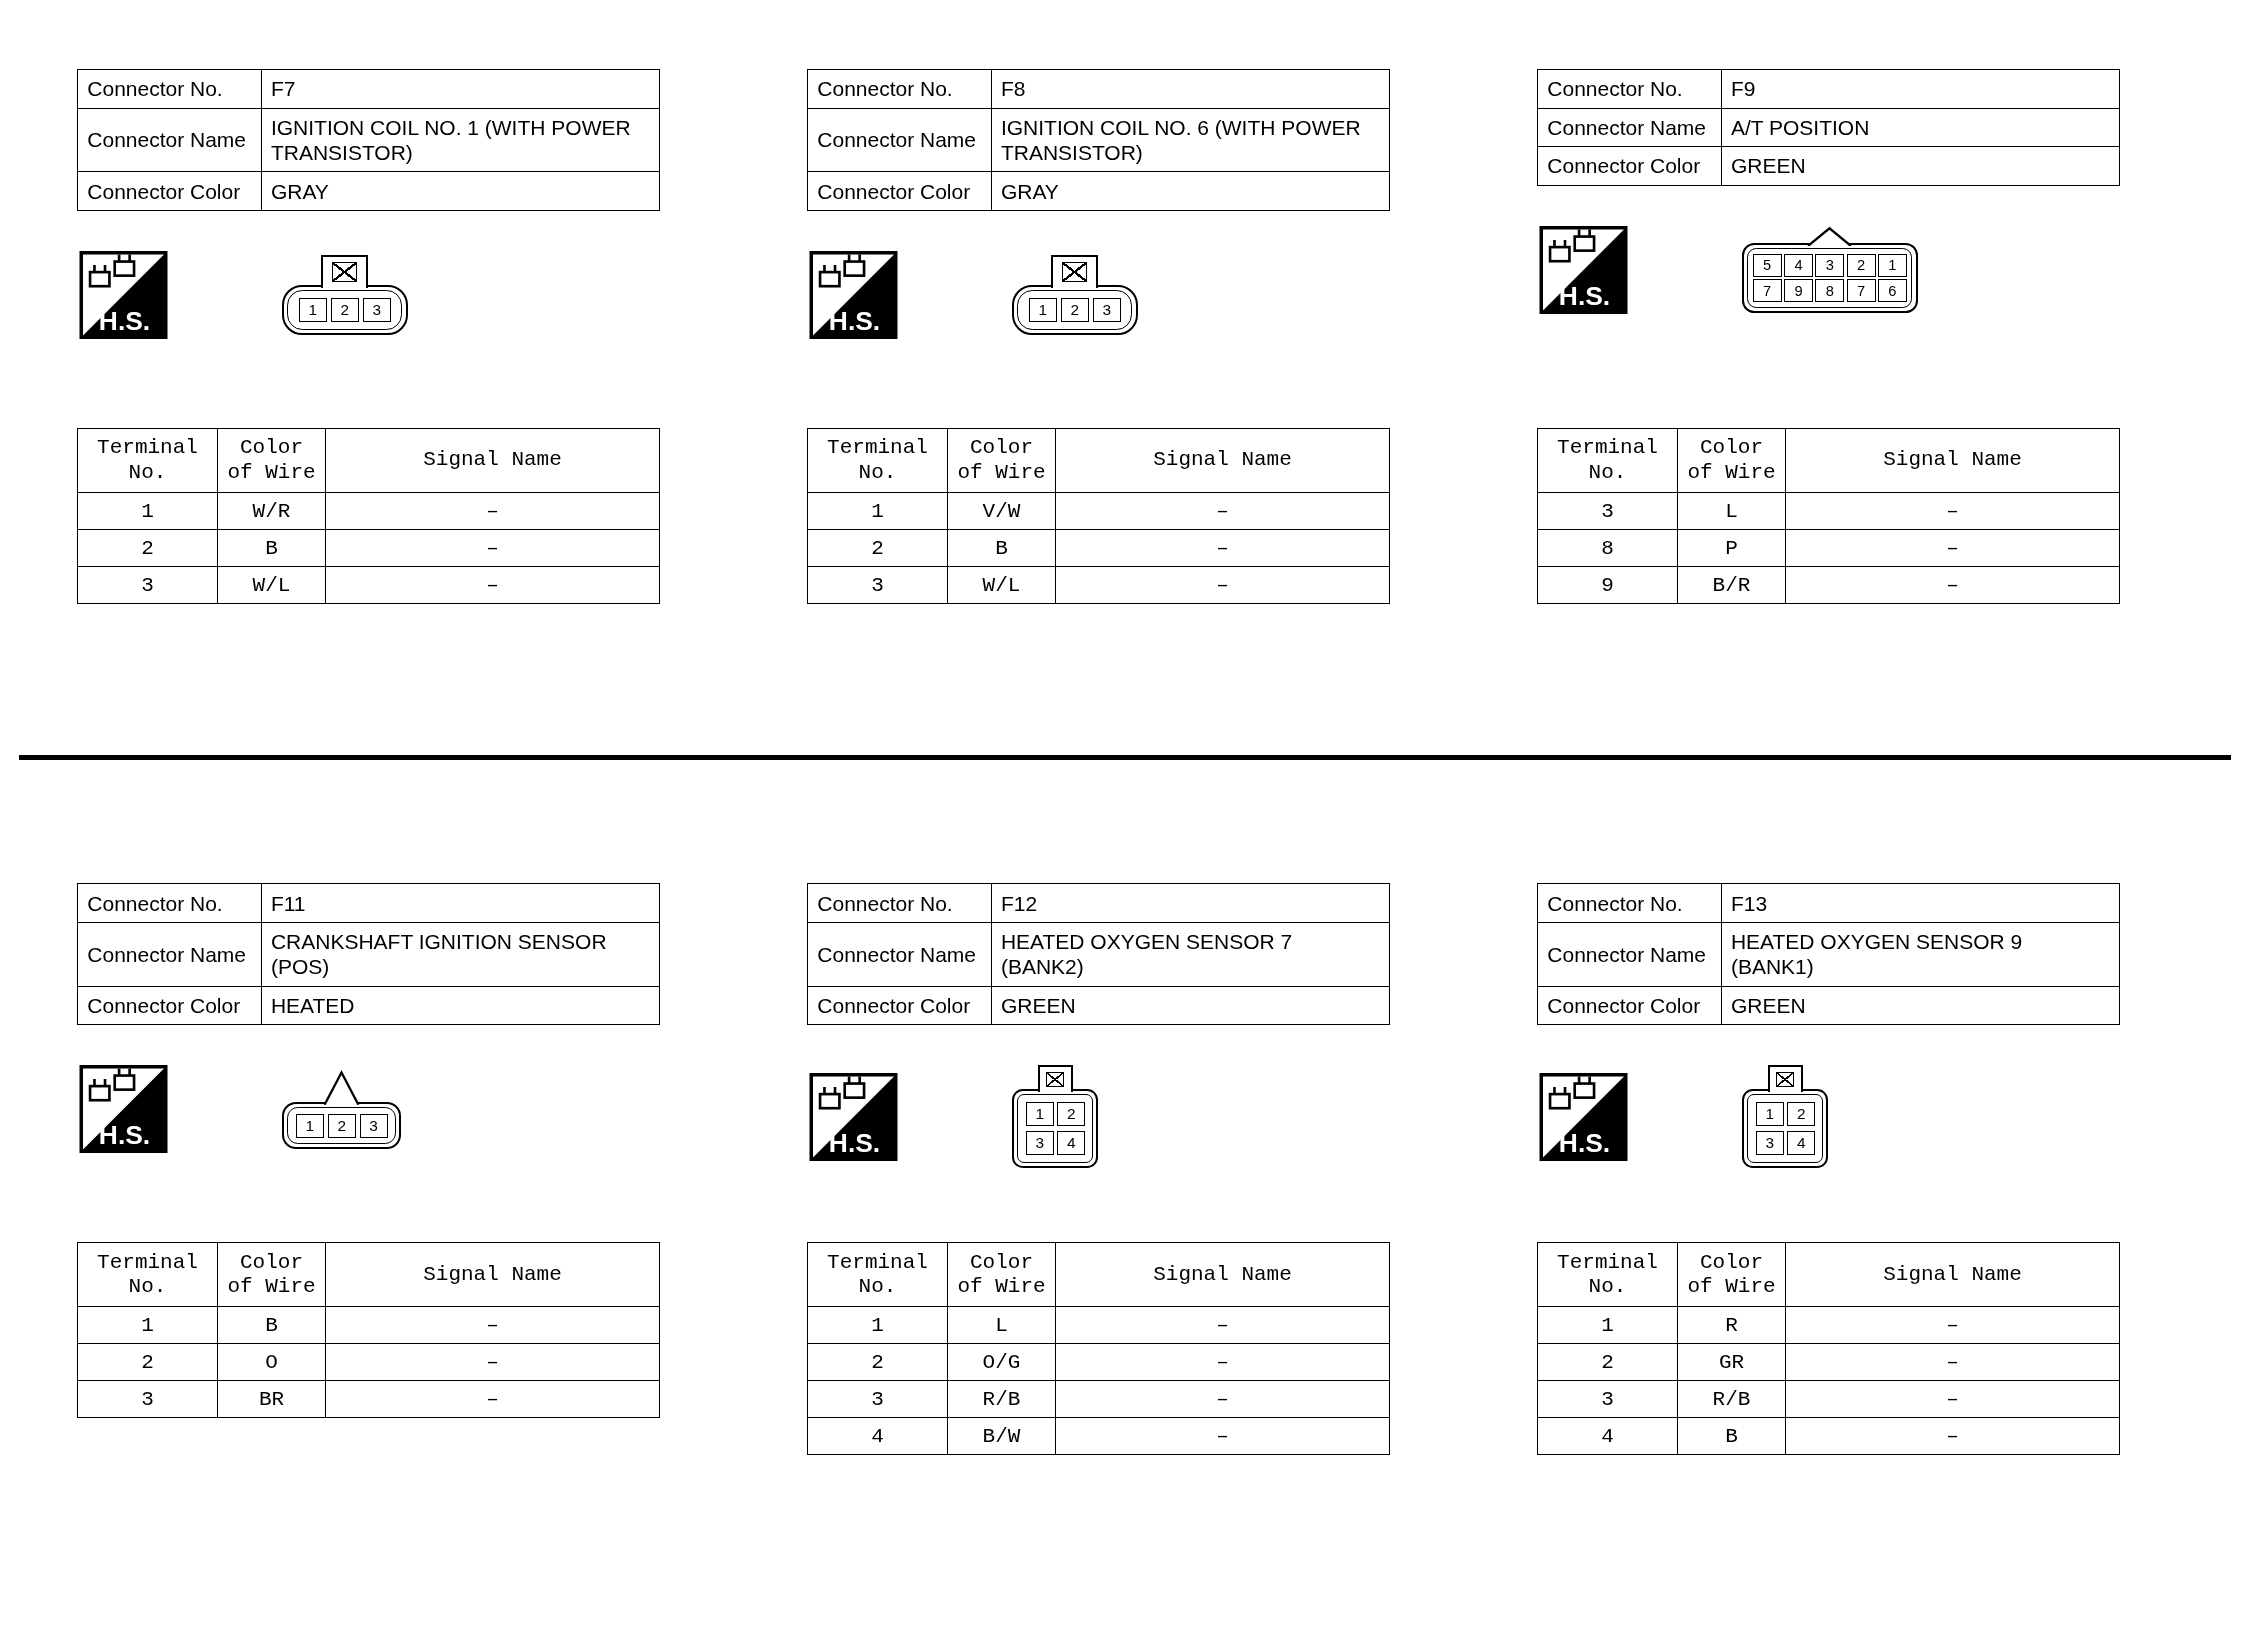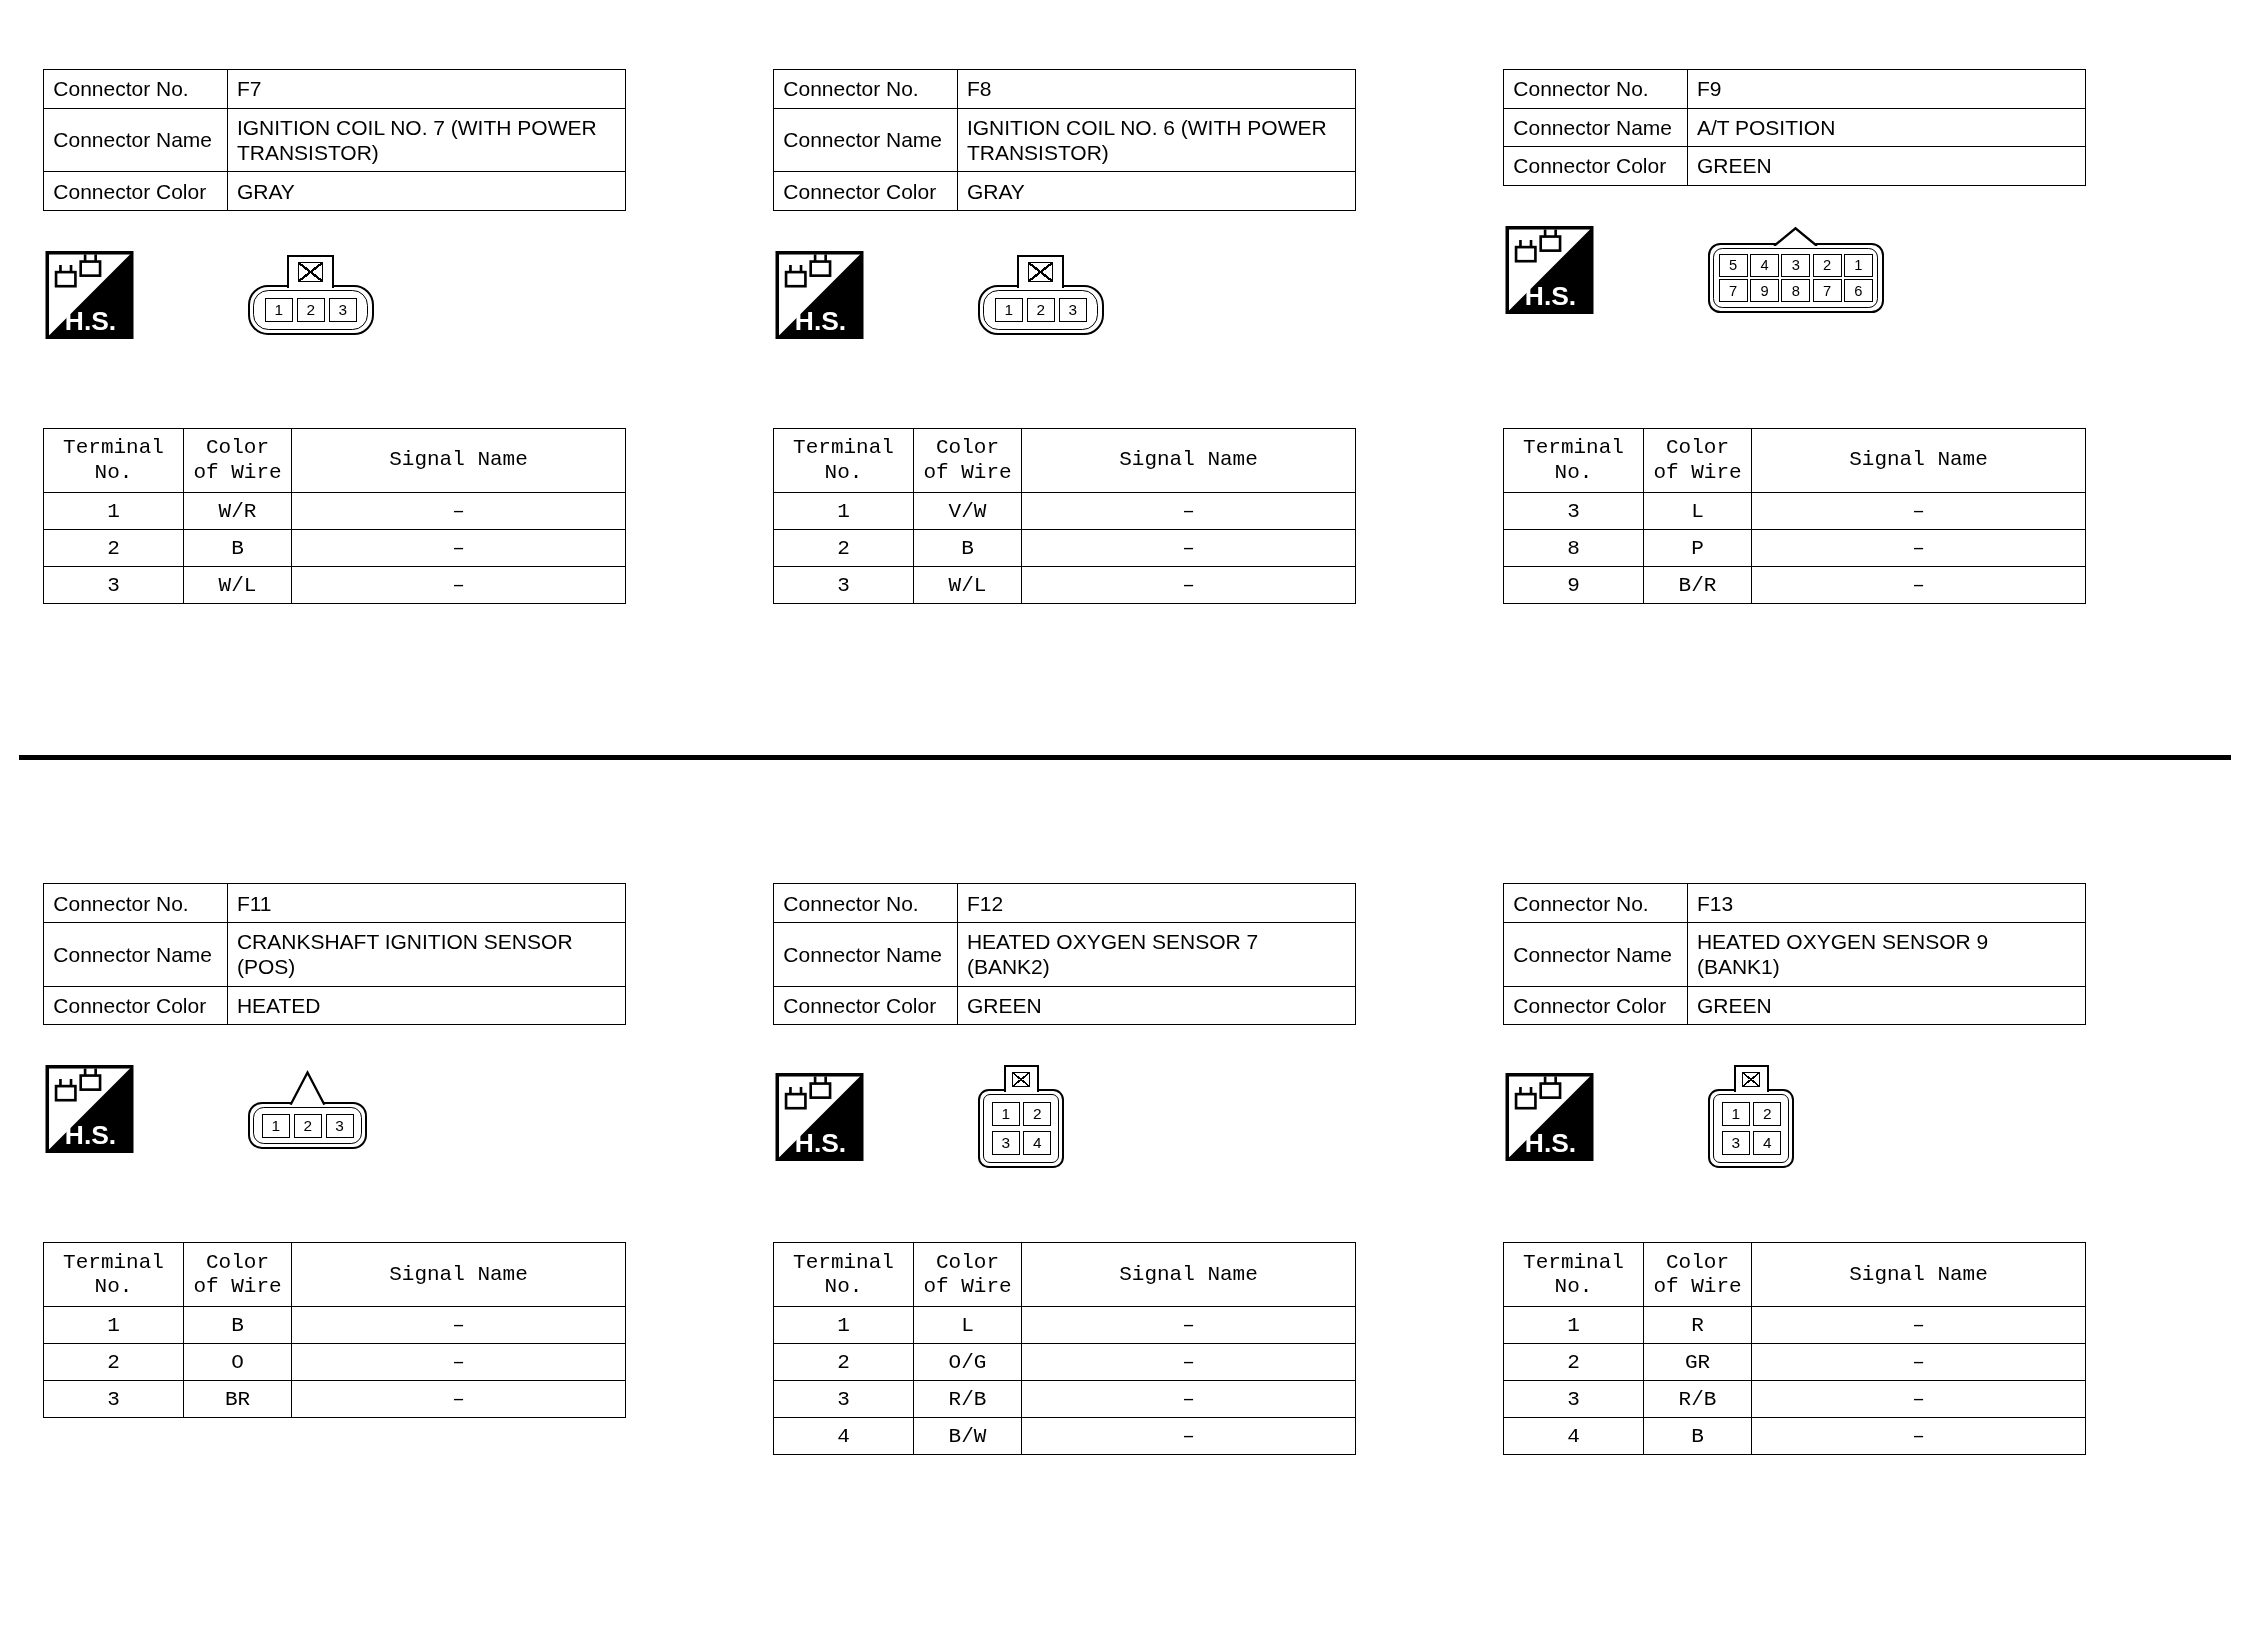--- a/index.html
+++ b/index.html
@@ -2,21 +2,21 @@
 <html style="font-size:12.3px"><head>
 <meta charset="utf-8">
 <style>
   html,body{margin:0;padding:0;}
   body{
     width:2250px;height:1644px;background:#ffffff;color:#000;
     font-family:"Liberation Sans", sans-serif;
     -webkit-font-smoothing:antialiased;
   }
   .sheet{position:relative;width:100%;height:100%;overflow:hidden;}
-  .row{display:flex;gap:147px;padding-left:43px;}
+  .row{display:flex;gap:147px;padding-left:77px;}
   .row1{padding-top:69px;}
   .row2{margin-top:123px;}
   .col{width:583px;flex:0 0 583px;}
   .top{height:359px;}
 
   table{border-collapse:collapse;background:#fff;}
   .info{width:100%;}
   .info td{border:1.5px solid #000;font-size:21px;padding:6.2px 9.3px;line-height:1.2;vertical-align:middle;}
   .info .lbl{white-space:nowrap;width:164px;}
 
@@ -67,21 +67,21 @@
     <div class="col">
       <div class="top">
         <table class="info">
           <tbody>
             <tr>
               <td class="lbl">Connector No.</td>
               <td class="val">F7</td>
             </tr>
             <tr>
               <td class="lbl">Connector Name</td>
-              <td class="val">IGNITION COIL NO. 7 (WITH POWER TRANSISTOR)</td>
+              <td class="val">IGNITION COIL NO. 1 (WITH POWER TRANSISTOR)</td>
             </tr>
             <tr>
               <td class="lbl">Connector Color</td>
               <td class="val">GRAY</td>
             </tr>
           </tbody>
         </table>
         <div class="mid">
           <span class="hs">
             <svg viewBox="0 0 100 100">

